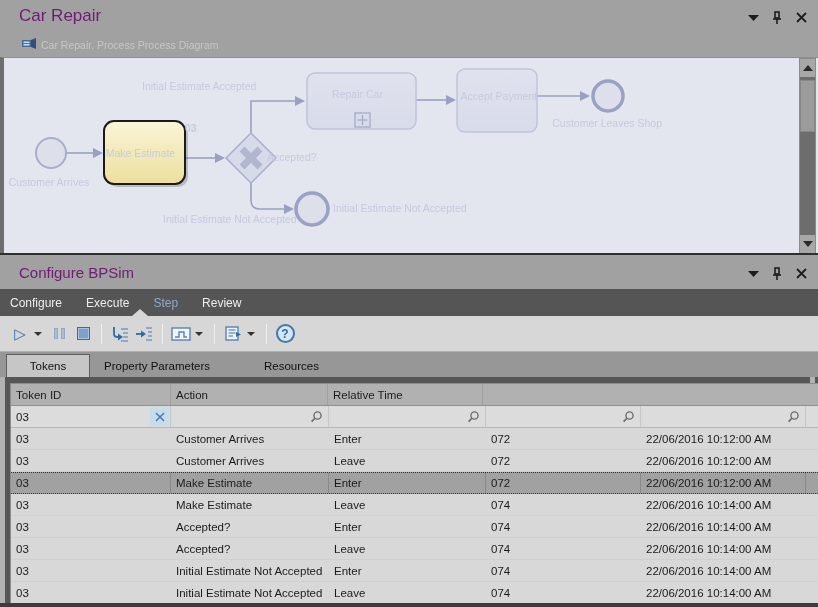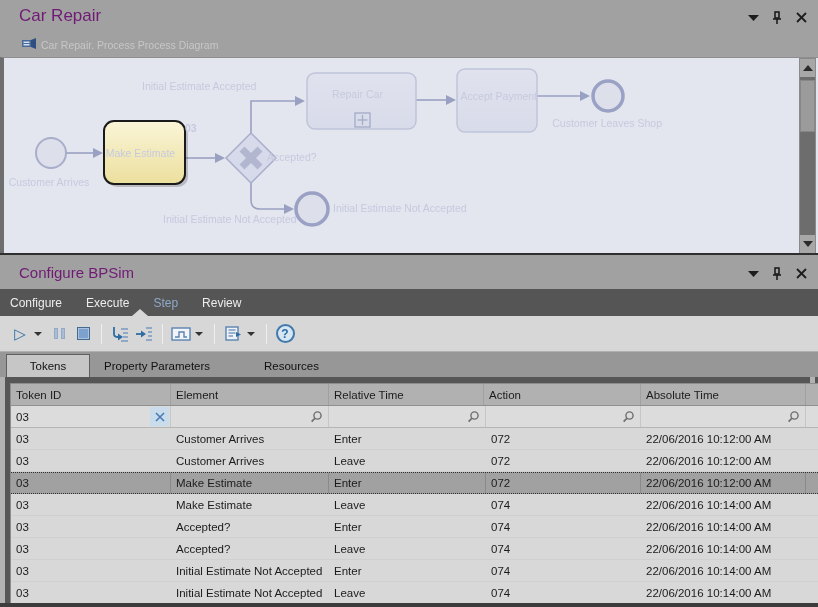--- a/index.html
+++ b/index.html
@@ -321,24 +321,22 @@
       <span class="tab tab-res">Resources</span>
     </div>
 
     <div class="table-area"></div>
     <div class="frame frame-l"></div>
     <div class="frame frame-r"></div>
 
     <div class="grid">
       <div class="grow hrow">
         <span class="cell c0">Token ID</span>
-        <span class="cell c1">Element</span>
+        <span class="cell c2">Action</span>
         <span class="cell c3">Relative Time</span>
-        <span class="cell c2">Action</span>
-        <span class="cell c4">Absolute Time</span>
       </div>
       <div class="grow frow">
         <span class="cell c0">03<span class="xclear">
               <svg width="10" height="10" viewBox="0 0 10 10">
                 <line x1="1" y1="1" x2="9" y2="9" stroke="#4a7ab5" stroke-width="1.6"></line>
                 <line x1="9" y1="1" x2="1" y2="9" stroke="#4a7ab5" stroke-width="1.6"></line>
               </svg>
             </span></span>
         <span class="cell c1">
             <span class="mag"><svg width="13" height="13" viewBox="0 0 13 13">

